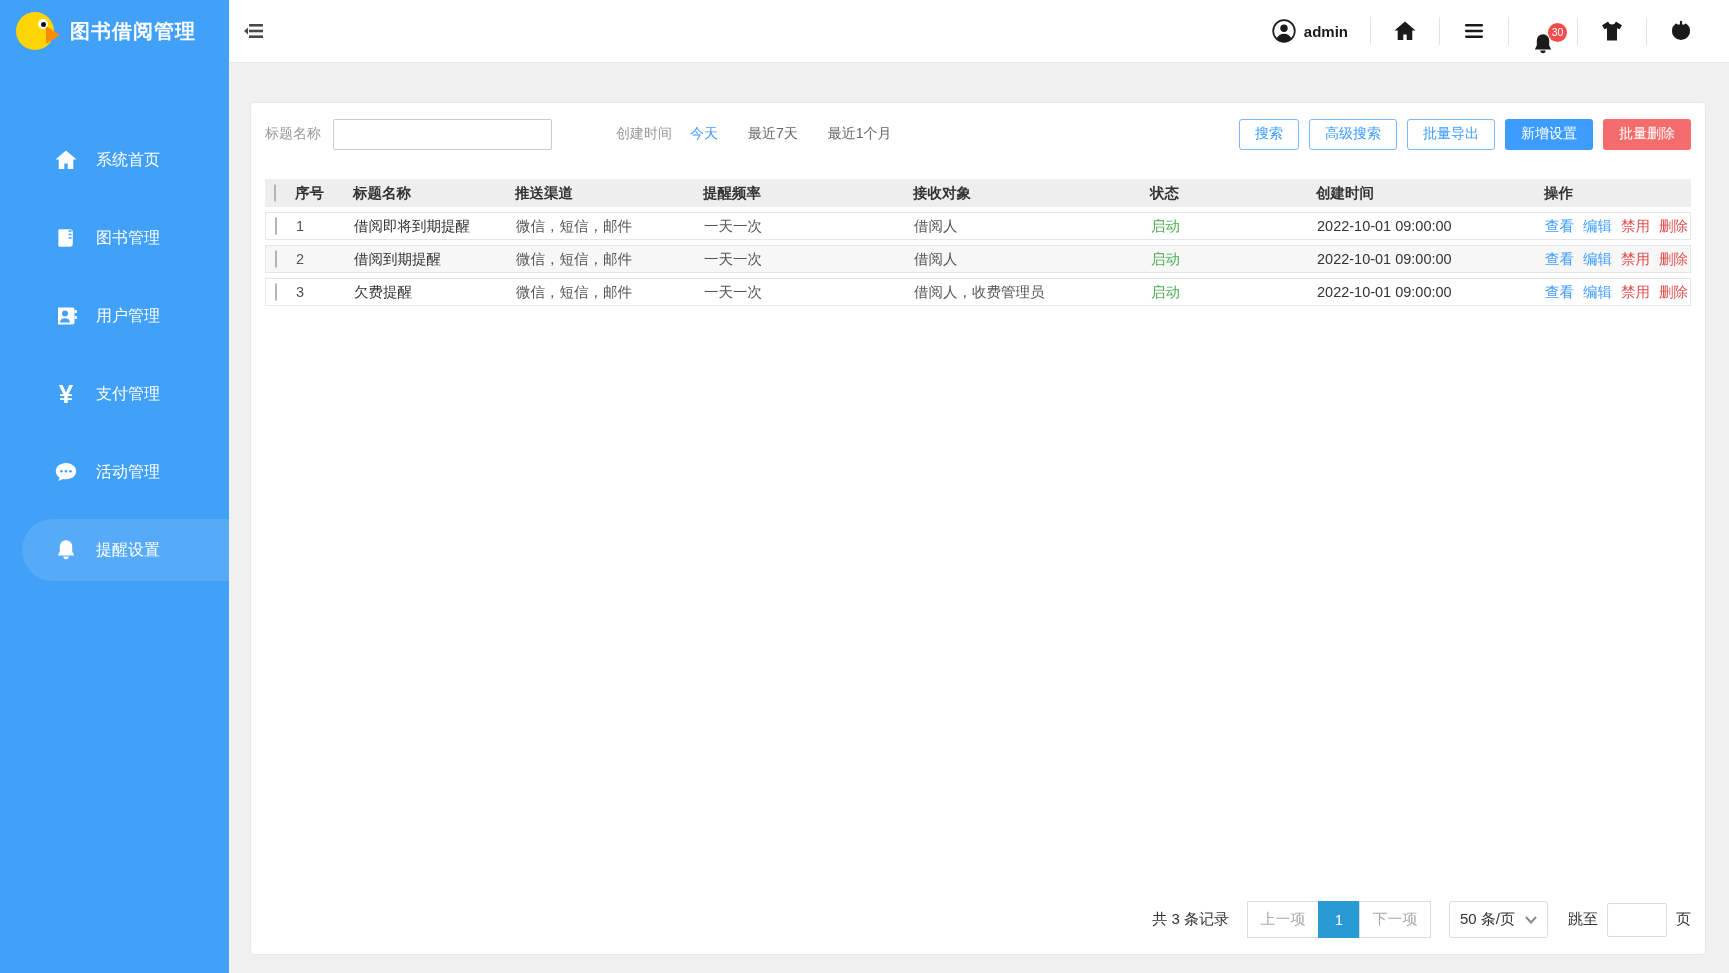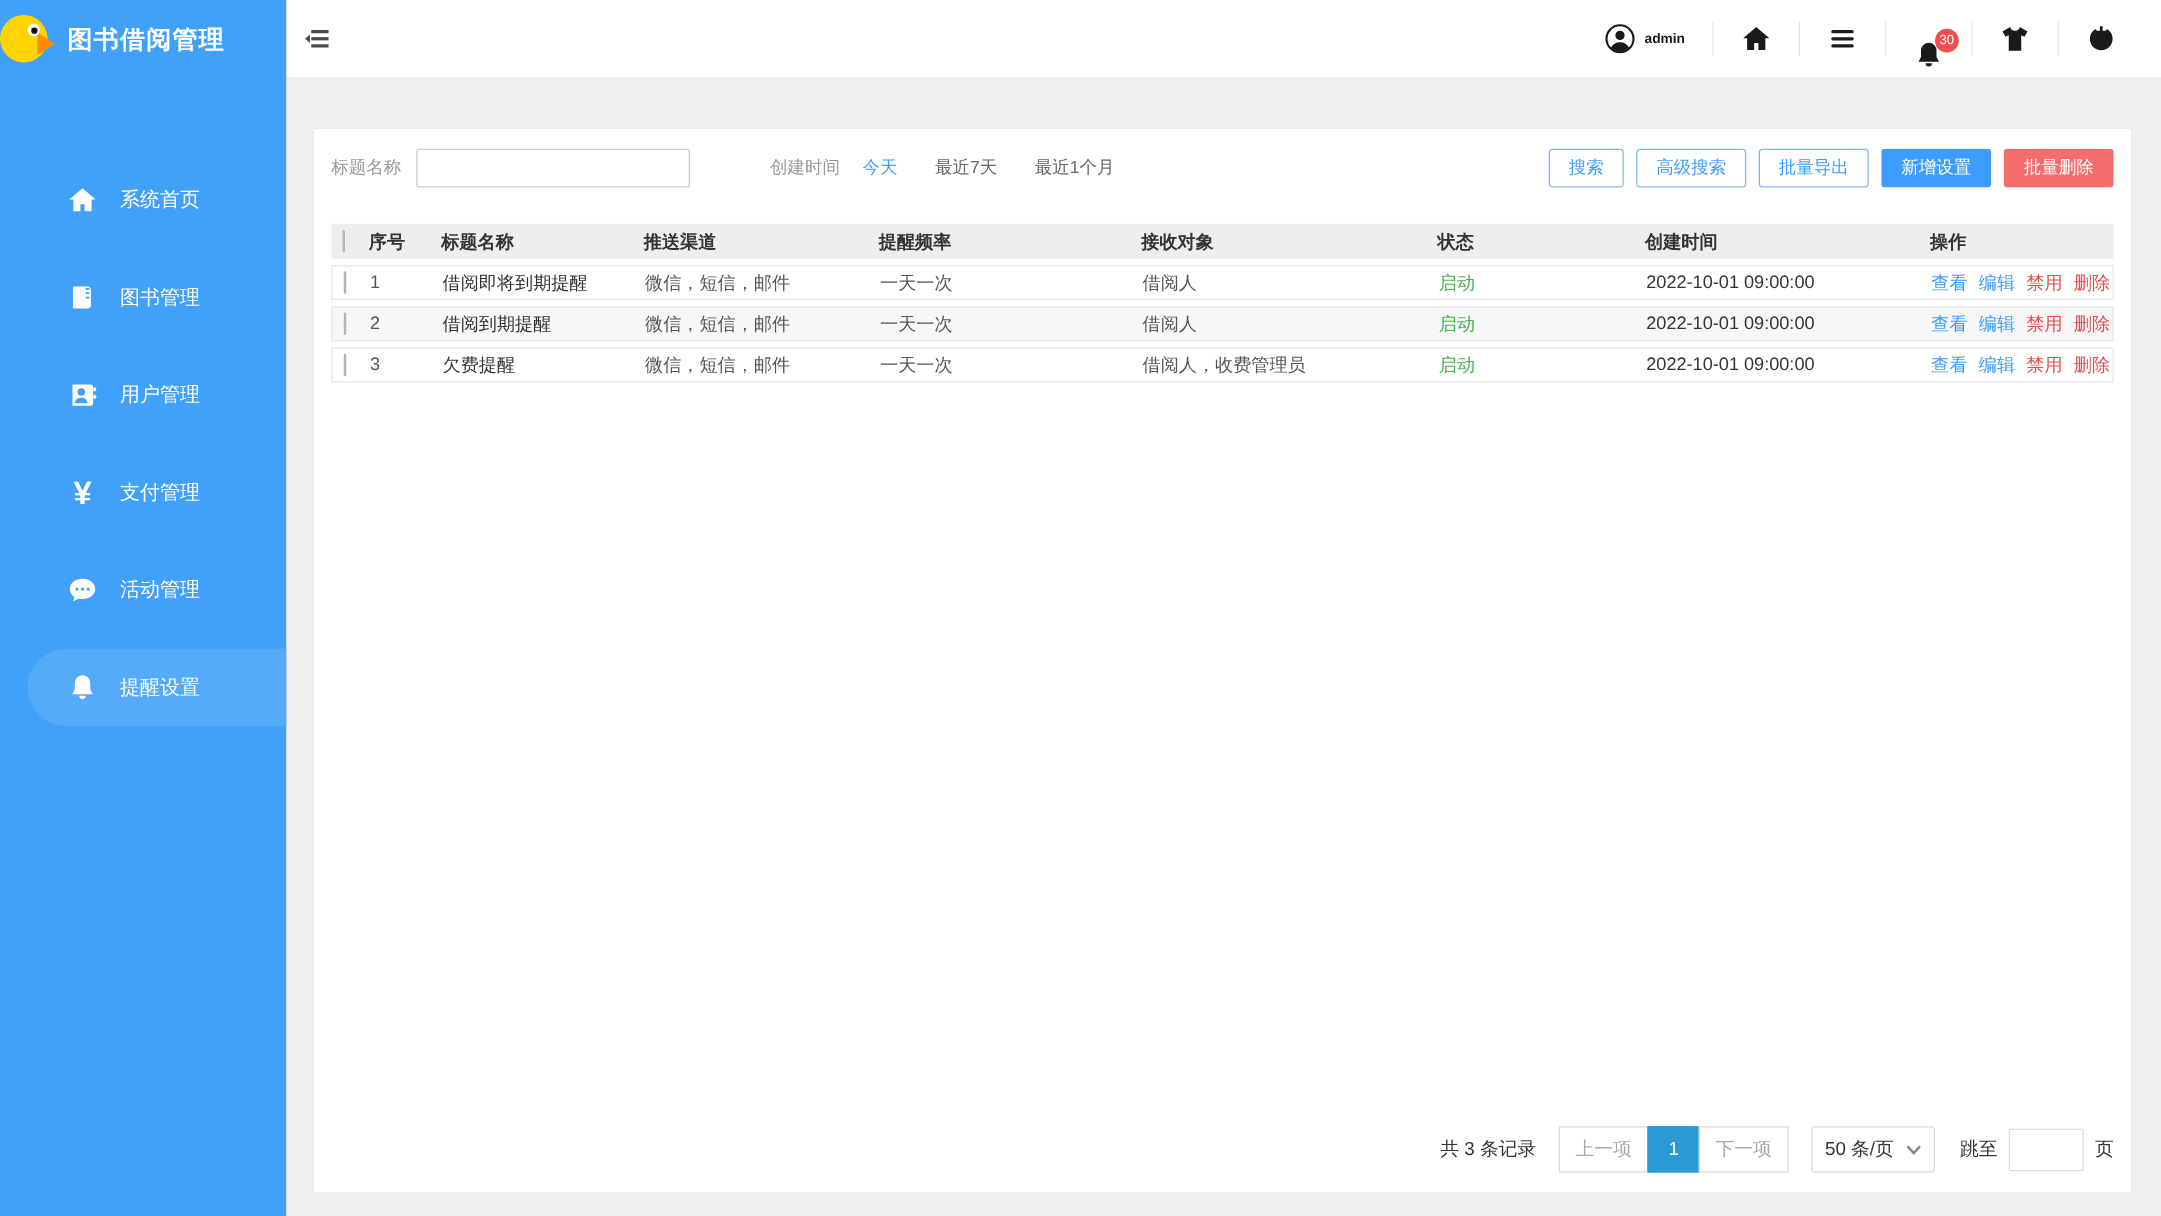--- a/index.html
+++ b/index.html
@@ -11,21 +11,21 @@
     --status-green:#4CAF50;
     --pagination-active:#2A9AD5;
     --badge-red:#F44D4D;
   }
   *{margin:0;padding:0;box-sizing:border-box;}
   html,body{width:1729px;height:973px;overflow:hidden;}
   body{font-family:"Liberation Sans","DejaVu Sans",sans-serif;font-size:14px;color:#333;background:#F0F0F0;position:relative;}
 
   
   .sidebar{position:absolute;left:0;top:0;width:229px;height:973px;background:var(--sidebar-bg);z-index:5;}
-  .logo-row{height:63px;display:flex;align-items:center;padding-left:0;}
+  .logo-row{height:63px;display:flex;align-items:center;padding-left:16px;}
   .logo{width:44px;height:44px;position:relative;flex:0 0 auto;}
   .logo .head{position:absolute;left:0;top:2px;width:38px;height:38px;border-radius:50%;background:#FFD400;}
   .logo .eye{position:absolute;left:22px;top:9px;width:10px;height:10px;border-radius:50%;background:#fff;}
   .logo .pupil{position:absolute;left:25px;top:12px;width:5px;height:5px;border-radius:50%;background:#111;}
   .logo .beak{position:absolute;left:30px;top:16px;width:0;height:0;border-top:9px solid transparent;border-bottom:9px solid transparent;border-left:14px solid #FF8A00;}
   .app-title{color:#fff;font-size:20px;font-weight:bold;margin-left:10px;letter-spacing:1px;white-space:nowrap;}
   .menu{margin-top:66px;display:flex;flex-direction:column;}
   .menu-item{height:62px;margin:0 0 16px 22px;display:flex;align-items:center;padding-left:30px;border-radius:31px 0 0 31px;cursor:pointer;}
   .menu-item.active{background:var(--sidebar-active-bg);}
   .menu-item .mi-icon{width:28px;height:28px;display:flex;align-items:center;justify-content:center;color:#fff;flex:0 0 auto;}
@@ -35,21 +35,21 @@
 
   
   .navbar{position:absolute;left:229px;top:0;width:1500px;height:63px;background:#fff;border-bottom:1px solid #E7E7E7;display:flex;align-items:center;z-index:4;}
   .nav-toggle{margin-left:15px;cursor:pointer;display:flex;align-items:center;}
   .nav-toggle svg{width:19px;height:16px;fill:#4A4A4A;}
   .nav-right{margin-left:auto;display:flex;align-items:center;height:100%;padding-right:14px;}
   .nav-cell{display:flex;align-items:center;padding:0 22px;height:28px;border-left:1px solid #E3E3E3;cursor:pointer;}
   .nav-cell:first-child{border-left:none;}
   .nav-cell svg{width:24px;height:24px;fill:#1A1A1A;}
   .nav-user{gap:8px;}
-  .nav-user .uname{font-weight:bold;font-size:11px;color:#1A1A1A;}
+  .nav-user .uname{font-weight:bold;font-size:15px;color:#1A1A1A;}
   .bell-wrap{position:relative;margin-top:28px;}
   .badge{position:absolute;top:-9px;right:-12px;min-width:19px;height:19px;border-radius:10px;background:var(--badge-red);color:#fff;font-size:10.5px;display:flex;align-items:center;justify-content:center;padding:0 3px;}
 
   
   .main{position:absolute;left:229px;top:75px;width:1500px;height:910px;background:#F0F0F0;}
   .card{position:absolute;left:21px;top:27px;right:23px;bottom:30px;background:#fff;border:1px solid #E8E8E8;border-radius:4px;padding:0 14px;}
 
   
   .filter-bar{display:flex;align-items:center;margin-top:15px;height:32px;}
   .f-label{color:#999;font-size:14px;}

